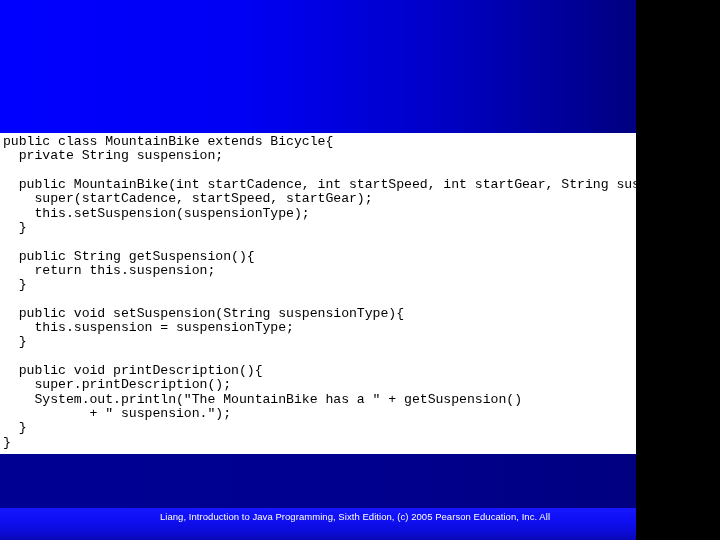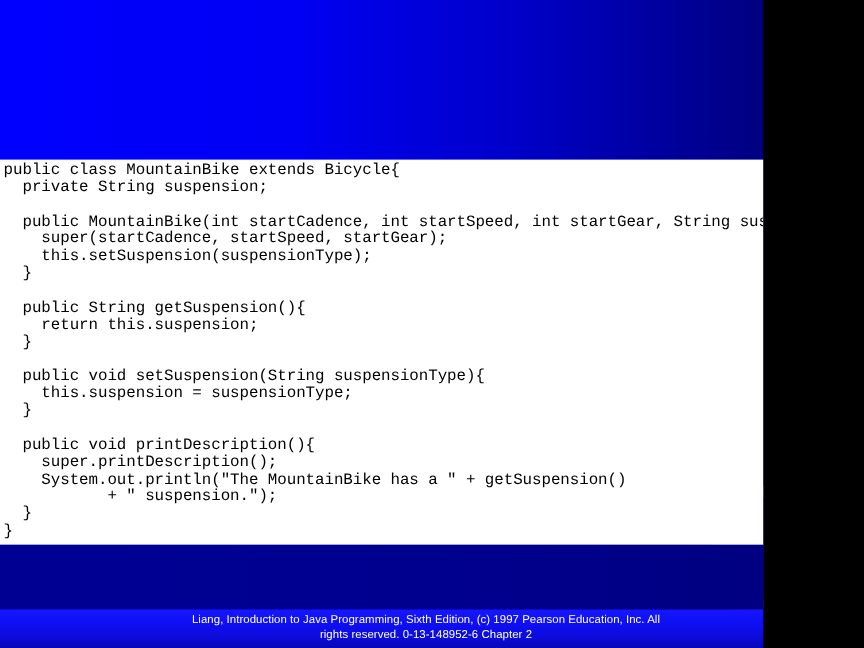--- a/index.html
+++ b/index.html
@@ -168,20 +168,19 @@
            + " suspension.");
   }
 }</pre>
     <div class="edge-r"></div>
   </div>
 
   <div id="mid-band"></div>
 
   <div id="footer-bar">
     <div id="footer-text">
-      <span>Liang, Introduction to Java Programming, Sixth Edition, (c) 1997 Pearson Education, Inc. All</span><br>
-      <span>rights reserved. 0-13-148952-6 Chapter 2</span>
+      <span>Liang, Introduction to Java Programming, Sixth Edition, (c) 2005 Pearson Education, Inc. All</span><br>
     </div>
   </div>
 
   <div id="page-number">16</div>
 
 </div>
 
 </body></html>

